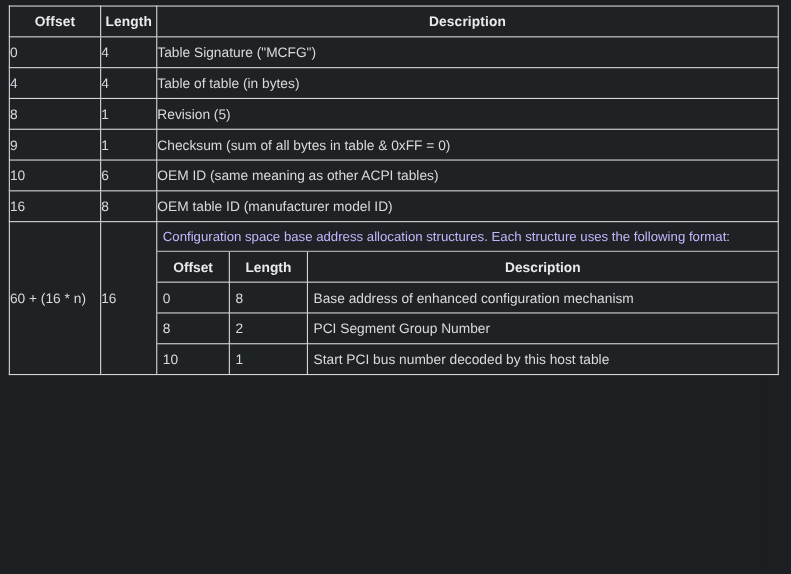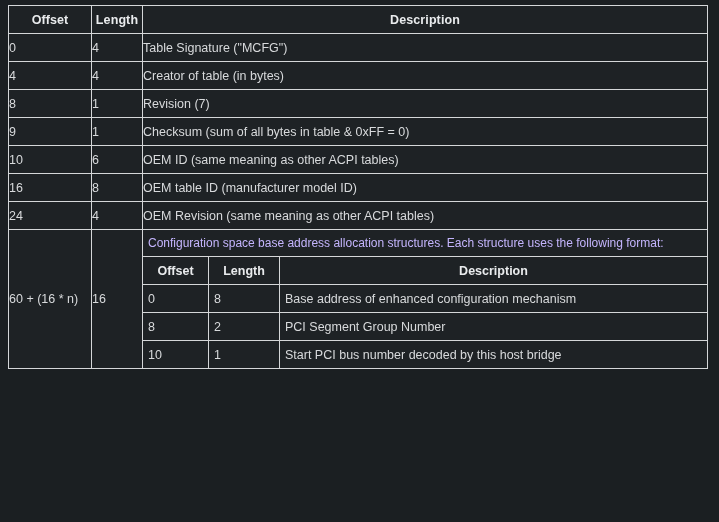--- a/index.html
+++ b/index.html
@@ -139,46 +139,41 @@
       </tr>
 
       <tr>
         <td class="cell offsetcol">0</td>
         <td class="cell lengthcol">4</td>
         <td class="cell">Table Signature ("MCFG")</td>
       </tr>
       <tr>
         <td class="cell offsetcol">4</td>
         <td class="cell lengthcol">4</td>
-        <td class="cell">Creator of table (in bytes)</td>
+        <td class="cell">Table of table (in bytes)</td>
       </tr>
       <tr>
         <td class="cell offsetcol">8</td>
         <td class="cell lengthcol">1</td>
-        <td class="cell">Revision (7)</td>
+        <td class="cell">Revision (5)</td>
       </tr>
       <tr>
         <td class="cell offsetcol">9</td>
         <td class="cell lengthcol">1</td>
         <td class="cell">Checksum (sum of all bytes in table &amp; 0xFF = 0)</td>
       </tr>
       <tr>
         <td class="cell offsetcol">10</td>
         <td class="cell lengthcol">6</td>
         <td class="cell">OEM ID (same meaning as other ACPI tables)</td>
       </tr>
       <tr>
         <td class="cell offsetcol">16</td>
         <td class="cell lengthcol">8</td>
         <td class="cell">OEM table ID (manufacturer model ID)</td>
-      </tr>
-      <tr>
-        <td class="cell offsetcol">24</td>
-        <td class="cell lengthcol">4</td>
-        <td class="cell">OEM Revision (same meaning as other ACPI tables)</td>
       </tr>
 
       <tr>
         <td class="cell offsetcol bigoffset">60 + (16 * n)</td>
         <td class="cell lengthcol">16</td>
         <td class="nested-host">
           <div class="nestwrap">
             <div class="introrow">Configuration space base address allocation structures. Each structure uses the following format:</div>
             <table class="inner">
               <tbody>
@@ -193,21 +188,21 @@
                   <td class="icell">Base address of enhanced configuration mechanism</td>
                 </tr>
                 <tr>
                   <td class="icell ioffsetcol">8</td>
                   <td class="icell ilengthcol">2</td>
                   <td class="icell">PCI Segment Group Number</td>
                 </tr>
                 <tr>
                   <td class="icell ioffsetcol">10</td>
                   <td class="icell ilengthcol">1</td>
-                  <td class="icell">Start PCI bus number decoded by this host bridge</td>
+                  <td class="icell">Start PCI bus number decoded by this host table</td>
                 </tr>
               </tbody>
             </table>
           </div>
         </td>
       </tr>
     </tbody>
   </table>
 </div>
 

